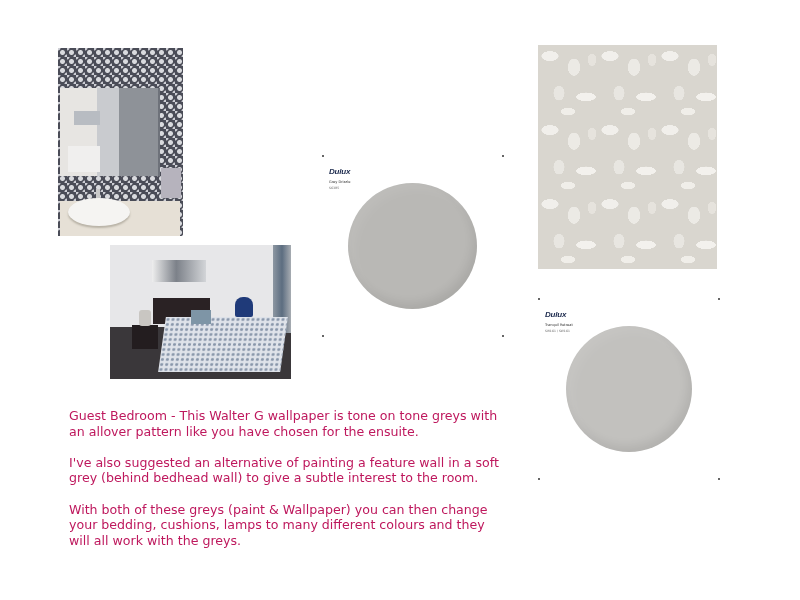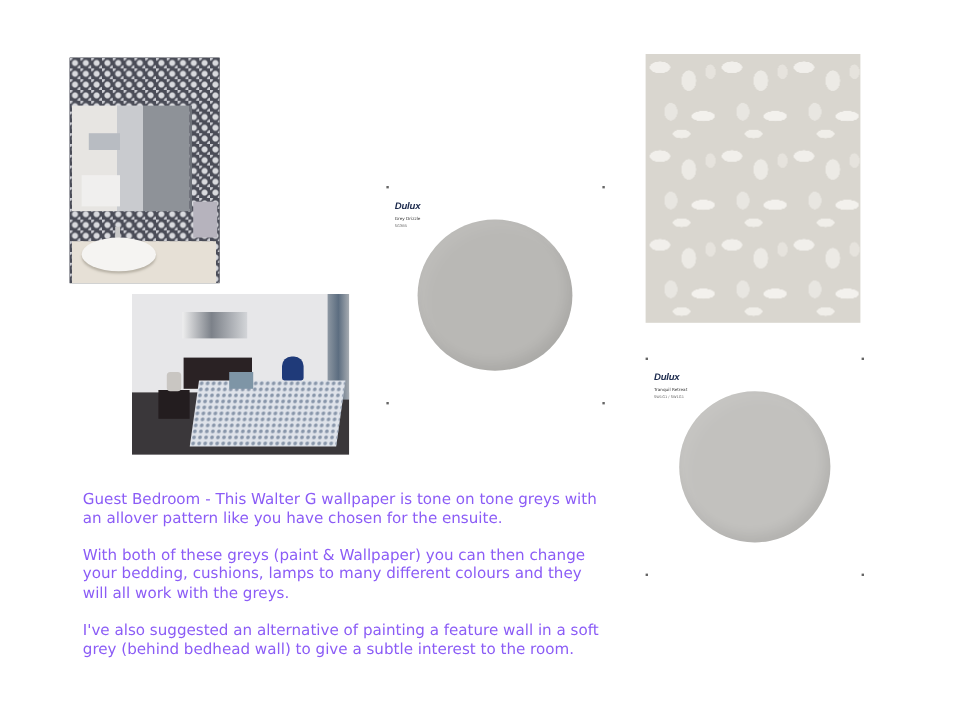--- a/index.html
+++ b/index.html
@@ -60,21 +60,21 @@
       radial-gradient(ellipse 14px 8px at 20% 15%, #f1efeb 60%, transparent 62%),
       radial-gradient(ellipse 10px 14px at 60% 30%, #eceae5 60%, transparent 62%),
       radial-gradient(ellipse 16px 7px at 80% 70%, #f3f1ed 60%, transparent 62%),
       radial-gradient(ellipse 9px 12px at 35% 65%, #e8e6e1 60%, transparent 62%),
       radial-gradient(ellipse 12px 6px at 50% 90%, #f0eee9 60%, transparent 62%),
       radial-gradient(ellipse 7px 10px at 90% 20%, #e6e3dd 60%, transparent 62%);
     background-size:60px 74px; }
 
   
   #notes { left:69px; top:408px; width:440px; font-family:"DejaVu Sans",sans-serif; font-size:12.6px;
-           line-height:15.6px; color:#8b5cf6; }
+           line-height:15.6px; color:#be185d; }
   #notes p { margin:0 0 15.6px 0; }
 </style>
 </head>
 <body>
 
 <div id="bath" class="abs">
   <div class="tiles"></div>
   <div class="mirror">
     <div class="art"></div>
     <div class="bed"></div>
@@ -118,15 +118,15 @@
   <div class="corner" style="right:0;bottom:0"></div>
   <div class="brand" style="left:7px;top:12px">Dulux</div>
   <div class="cname" style="left:7px;top:25px">Tranquil Retreat</div>
   <div class="ccode" style="left:7px;top:31px">SW1G1 / SW1G1</div>
   <div class="blob" style="left:28px;top:28px;width:126px;height:126px;background:#c2c1be"></div>
   <div class="shine" style="left:132px;top:38px"></div>
 </div>
 
 <div id="notes" class="abs">
   <p>Guest Bedroom - This Walter G wallpaper is tone on tone greys with an allover pattern like you have chosen for the ensuite.</p>
+  <p>I've also suggested an alternative of painting a feature wall in a soft grey (behind bedhead wall) to give a subtle interest to the room.</p>
   <p>With both of these greys (paint &amp; Wallpaper) you can then change your bedding, cushions, lamps to many different colours and they will all work with the greys.</p>
-  <p>I've also suggested an alternative of painting a feature wall in a soft grey (behind bedhead wall) to give a subtle interest to the room.</p>
 </div>
 
 </body></html>

